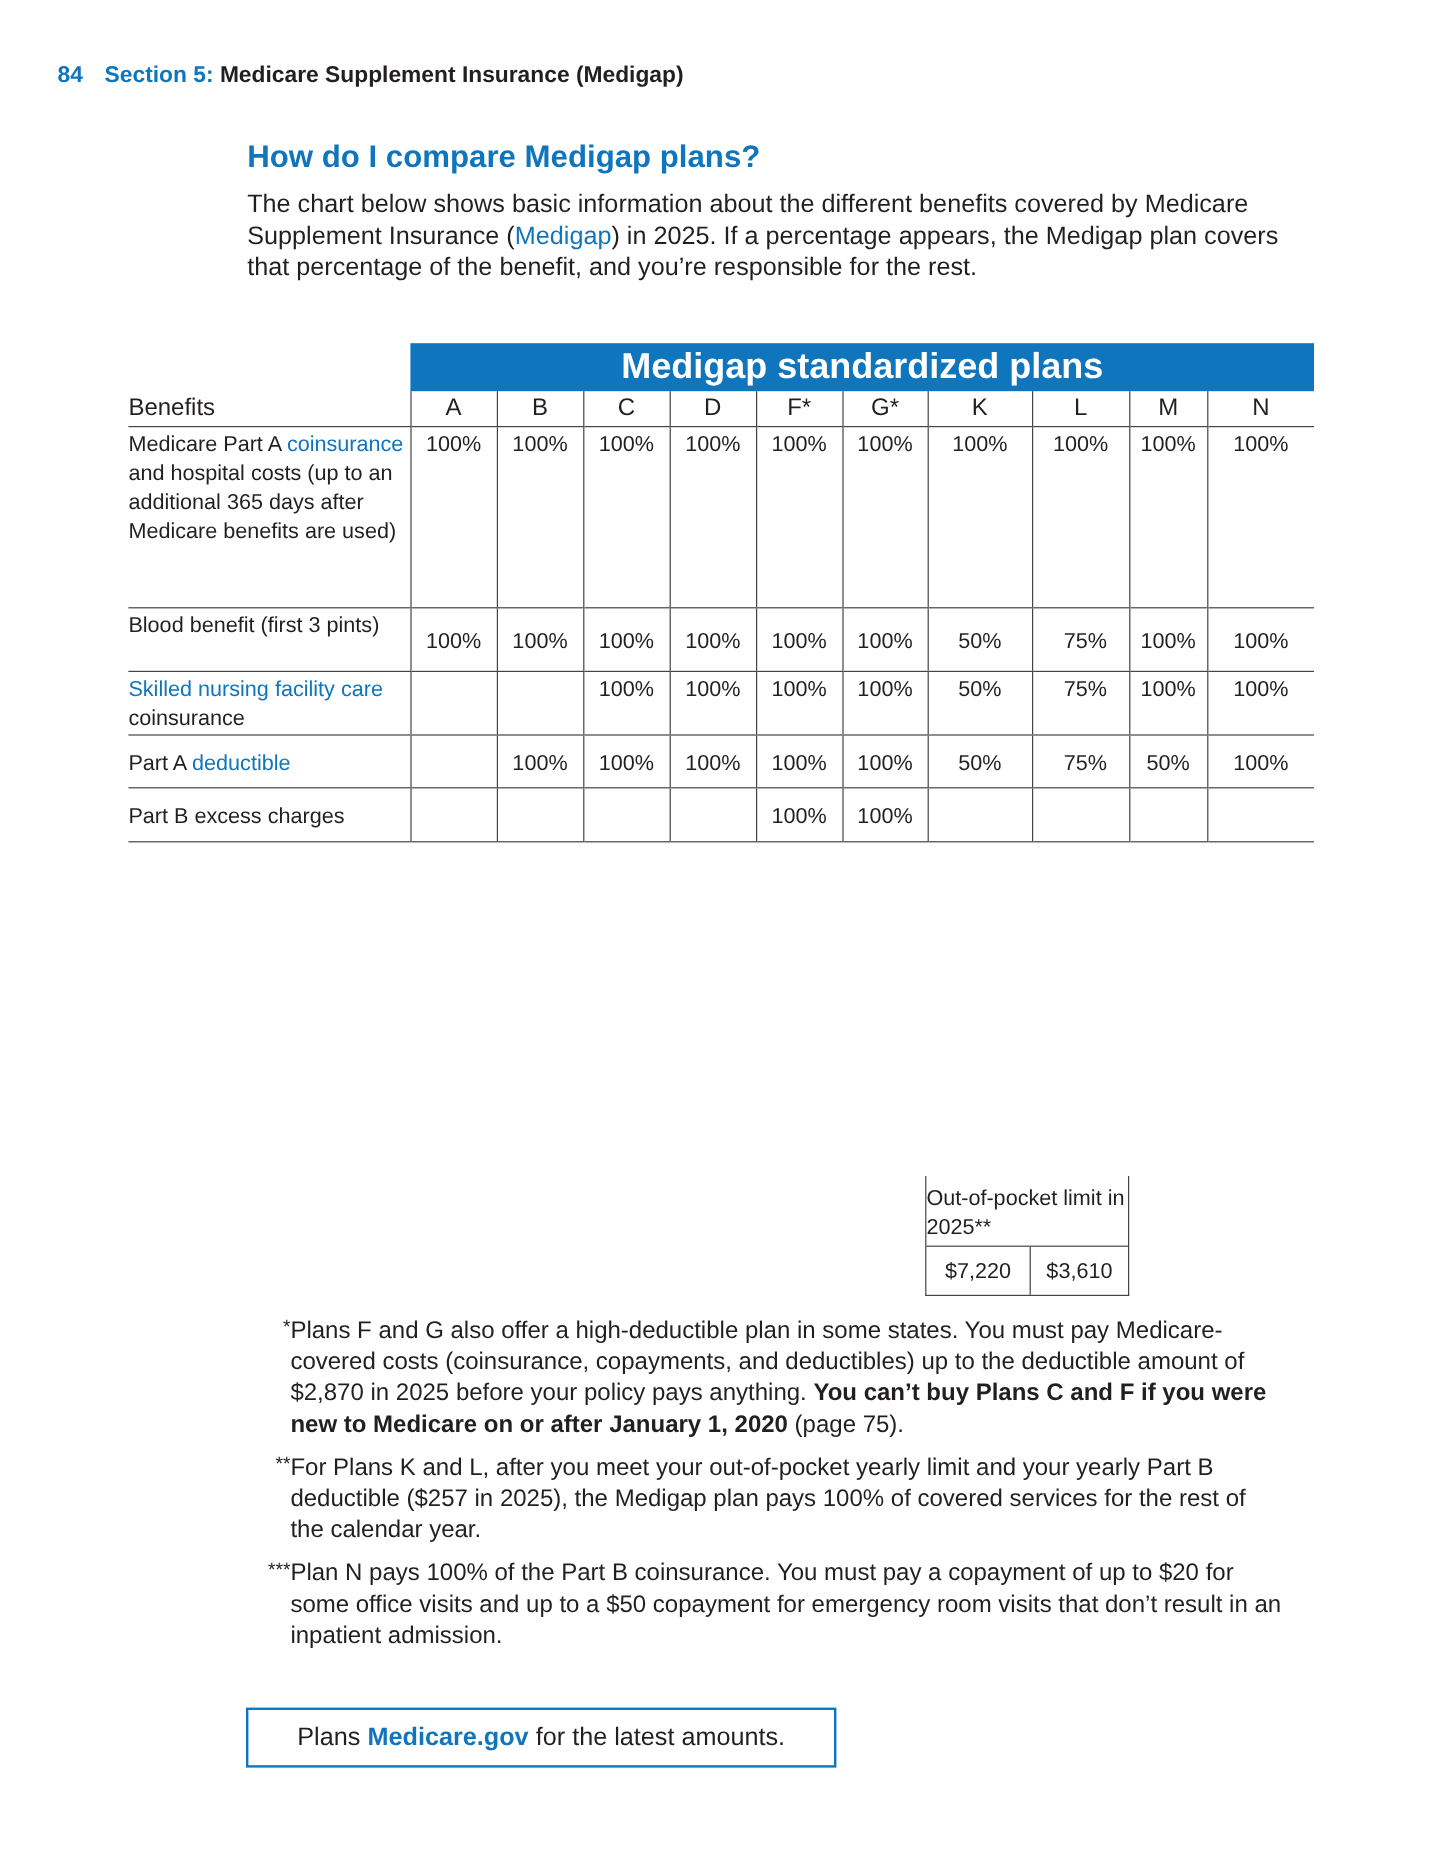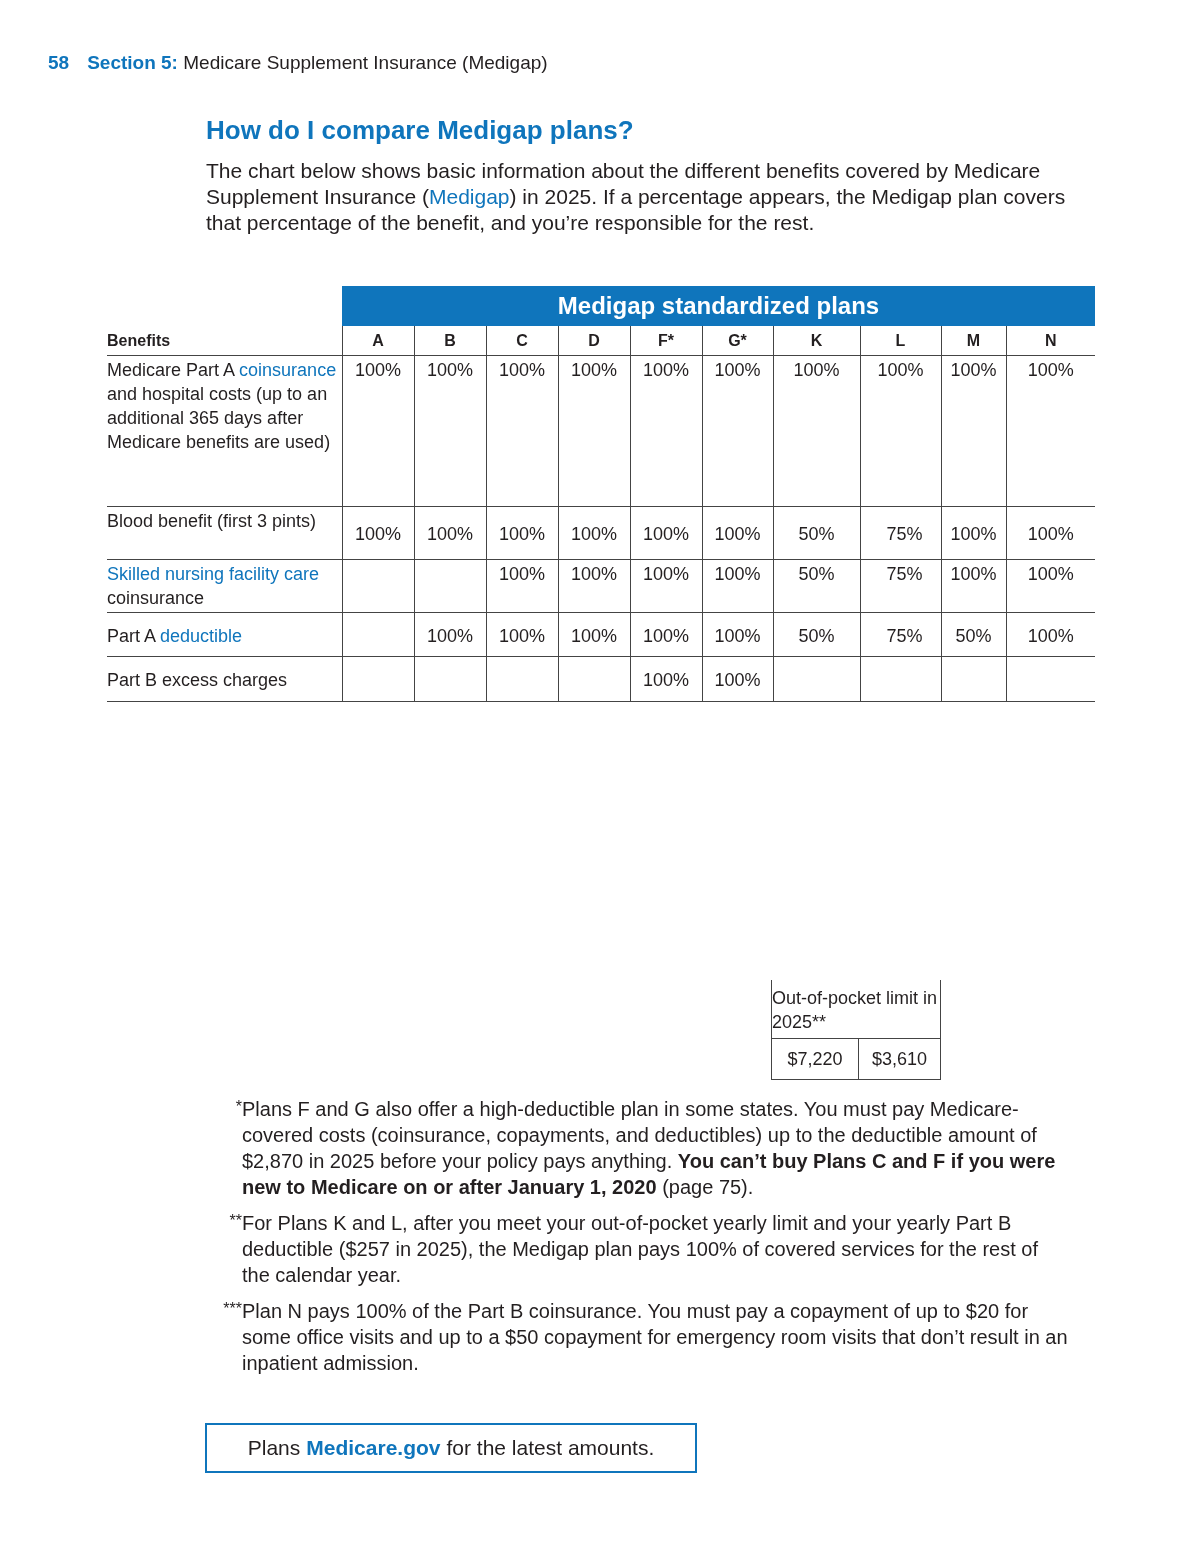--- a/index.html
+++ b/index.html
@@ -1,29 +1,29 @@
 <!DOCTYPE html>
 <html><head>
 <meta charset="utf-8">
 <style>
   html, body { margin: 0; padding: 0; background: #ffffff; }
   body { width: 1200px; height: 1558px; position: relative; font-family: "Liberation Sans", sans-serif; color: #231f20; overflow: hidden; }
   .blue { color: #0f75bc; }
   .page-header { position: absolute; left: 48px; top: 52px; font-size: 19px; white-space: nowrap; }
   .page-header .num { font-weight: bold; color: #0f75bc; margin-right: 18px; }
   .page-header .sec { font-weight: bold; color: #0f75bc; }
-  .page-header .title { font-weight: normal; color: #231f20; }
+  .page-header .title { font-weight: bold; color: #231f20; }
 
   .heading { position: absolute; left: 206px; top: 115px; font-size: 26px; font-weight: bold; color: #0f75bc; }
   .intro { position: absolute; left: 206px; top: 158px; width: 870px; font-size: 21px; line-height: 26px; }
 
   .chart { position: absolute; left: 107px; top: 286px; width: 988px; }
-  .banner { position: absolute; left: 235px; top: 0; width: 753px; height: 40px; background: #0f75bc; color: #fff; font-weight: bold; font-size: 24px; display: flex; align-items: center; justify-content: center; }
+  .banner { position: absolute; left: 235px; top: 0; width: 753px; height: 40px; background: #0f75bc; color: #fff; font-weight: bold; font-size: 30px; display: flex; align-items: center; justify-content: center; }
   table.plans { position: absolute; left: 0; top: 40px; width: 988px; border-collapse: collapse; table-layout: fixed; font-size: 18px; }
-  table.plans th { font-weight: bold; font-size: 16px; height: 29px; padding: 0; border-bottom: 1.5px solid #444; }
+  table.plans th { font-weight: normal; font-size: 20px; height: 29px; padding: 0; border-bottom: 1.5px solid #444; }
   table.plans th.benefits { text-align: left; }
   table.plans th.plan { text-align: center; border-left: 1.5px solid #444; }
   table.plans td { vertical-align: top; padding: 2px 0 0 0; line-height: 24px; border-bottom: 1.5px solid #444; }
   table.plans td.benefit { padding-right: 4px; }
   table.plans td.val { text-align: center; border-left: 1.5px solid #444; }
   table.plans td.vmid { vertical-align: middle; }
 
   .oop { position: absolute; left: 771px; top: 980px; width: 168px; font-size: 18px; border-left: 1.5px solid #444; border-right: 1.5px solid #444; border-bottom: 1.5px solid #444; }
   .oop .label { text-align: left; line-height: 24px; padding: 6px 0 4px 0; border-bottom: 1.5px solid #444; }
   .oop .vals { display: flex; }
@@ -34,21 +34,21 @@
   .fn { position: relative; padding-left: 32px; margin-bottom: 10px; }
   .fn .mark { position: absolute; left: 0; width: 32px; text-align: right; font-size: 16px; top: -2px; }
 
   .visit { position: absolute; left: 205px; top: 1423px; width: 488px; height: 46px; border: 2px solid #0f75bc; font-size: 21px; display: flex; align-items: center; justify-content: center; }
   .visit .link { color: #0f75bc; font-weight: bold; margin: 0 6px; }
 </style>
 </head>
 <body>
 
 <div class="page-header">
-  <span class="num">58</span><span class="sec">Section 5:</span>
+  <span class="num">84</span><span class="sec">Section 5:</span>
   <span class="title">Medicare Supplement Insurance (Medigap)</span>
 </div>
 
 <div class="heading">How do I compare Medigap plans?</div>
 
 <div class="intro"><span>The chart below shows basic information about the different benefits covered by Medicare Supplement Insurance (</span><span class="blue">Medigap</span><span>) in 2025. If a percentage appears, the Medigap plan covers that percentage of the benefit, and you’re responsible for the rest.</span></div>
 
 <div class="chart">
   <div class="banner">Medigap standardized plans</div>
   <table class="plans">

